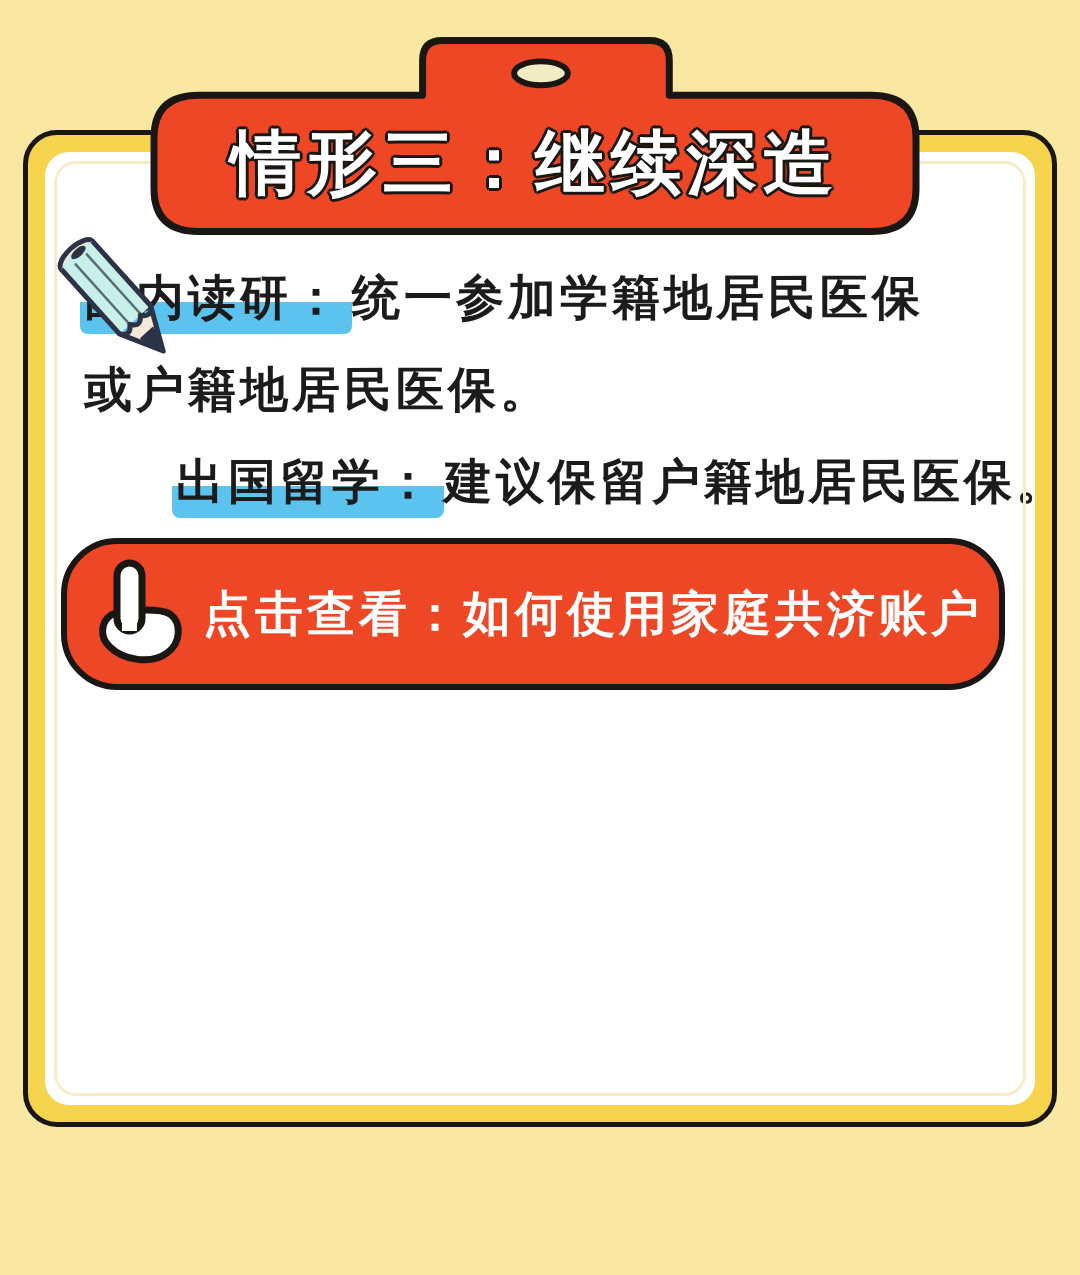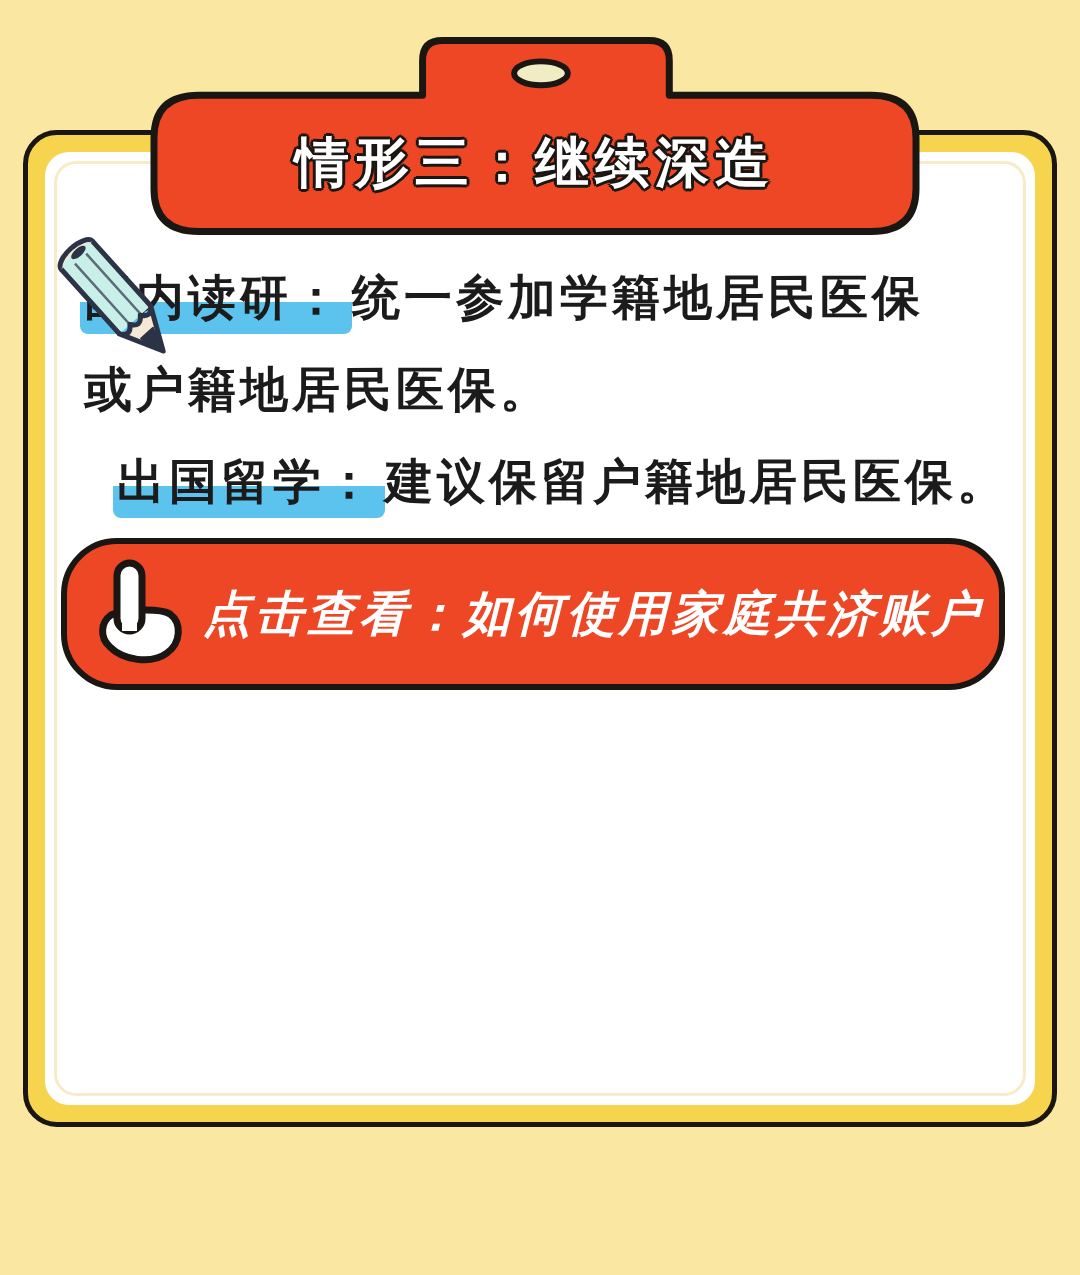--- a/index.html
+++ b/index.html
@@ -43,21 +43,21 @@
   .banner {
     position: absolute;
     left: 152px; top: 38px;
     width: 766px; height: 196px;
   }
   .banner svg { position: absolute; left: 0; top: 0; overflow: visible; }
   .banner-title {
     position: absolute;
     left: 0; top: 57px; width: 100%; height: 137px;
     display: flex; align-items: center; justify-content: center;
-    font-size: 54px;
+    font-size: 70px;
     font-weight: 800;
     letter-spacing: 6px;
     color: #FFFFFF;
     text-shadow:
       3px 0 0 #1A1713, -3px 0 0 #1A1713, 0 3px 0 #1A1713, 0 -3px 0 #1A1713,
       2px 2px 0 #1A1713, -2px -2px 0 #1A1713, 2px -2px 0 #1A1713, -2px 2px 0 #1A1713;
     white-space: nowrap;
   }
 
   
@@ -66,21 +66,21 @@
     padding: 100px 14px 0 12px;
     font-size: 48px;
     line-height: 92px;
     letter-spacing: 4px;
     font-weight: 700;
     color: #1B1B1B;
   }
   .text-block { position: relative; }
   .line { white-space: nowrap; padding-left: 27px; }
   .line.pencil-indent { }
-  .line.indent { padding-left: 60px; }
+  .line.indent { padding-left: 119px; }
 
   .hl {
     background: linear-gradient(to bottom, transparent 50%, #5CC3EE 50%);
     border-radius: 8px;
     padding: 0 8px 10px 4px;
     margin-left: -4px;
   }
 
   .pencil {
     position: absolute;
@@ -94,21 +94,20 @@
     margin: 10px 10px 0 4px;
     width: 944px; height: 152px;
     background: #EE4726;
     border: 6px solid #1A1713;
     border-radius: 56px;
     display: flex;
     align-items: center;
     gap: 14px;
     padding-left: 16px;
     cursor: pointer;
-    font-style: italic;
   }
   .cta-hand { width: 106px; height: 112px; flex: 0 0 auto; margin-top: -6px; }
   .cta-text {
     color: #FFFFFF;
     font-size: 48px;
     line-height: 58px;
     font-weight: 800;
     letter-spacing: 4px;
     white-space: nowrap;
   }

